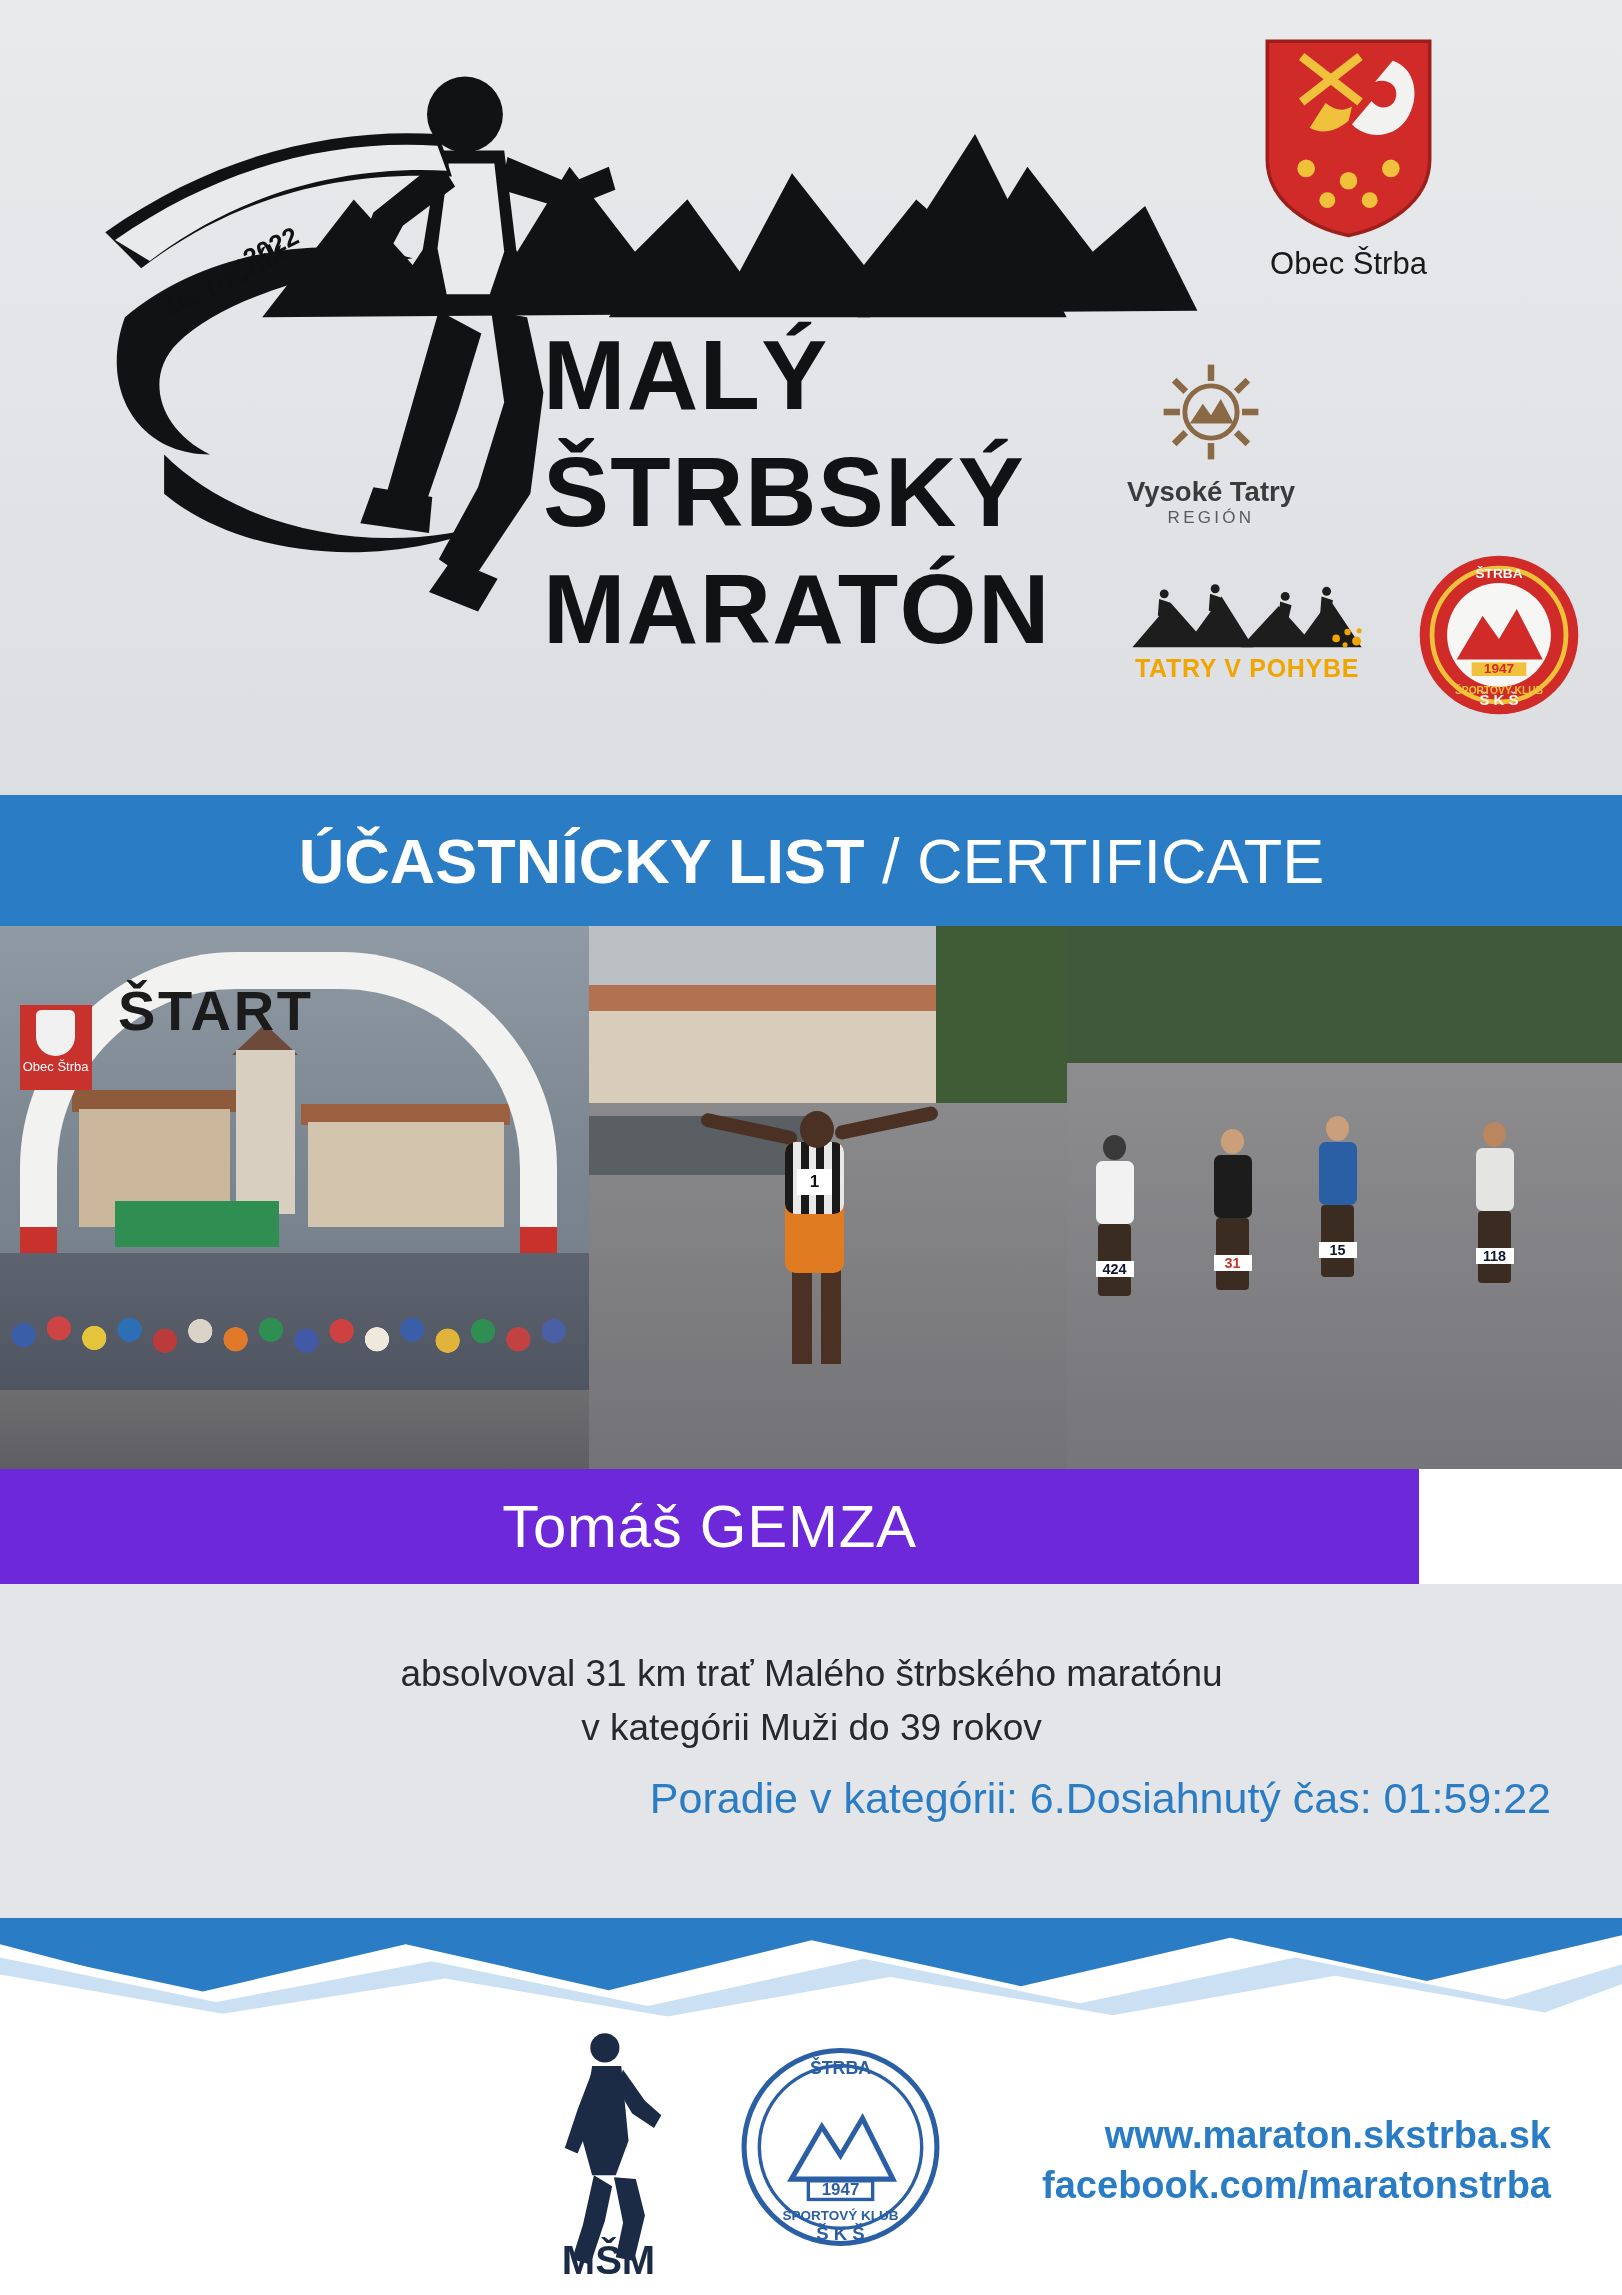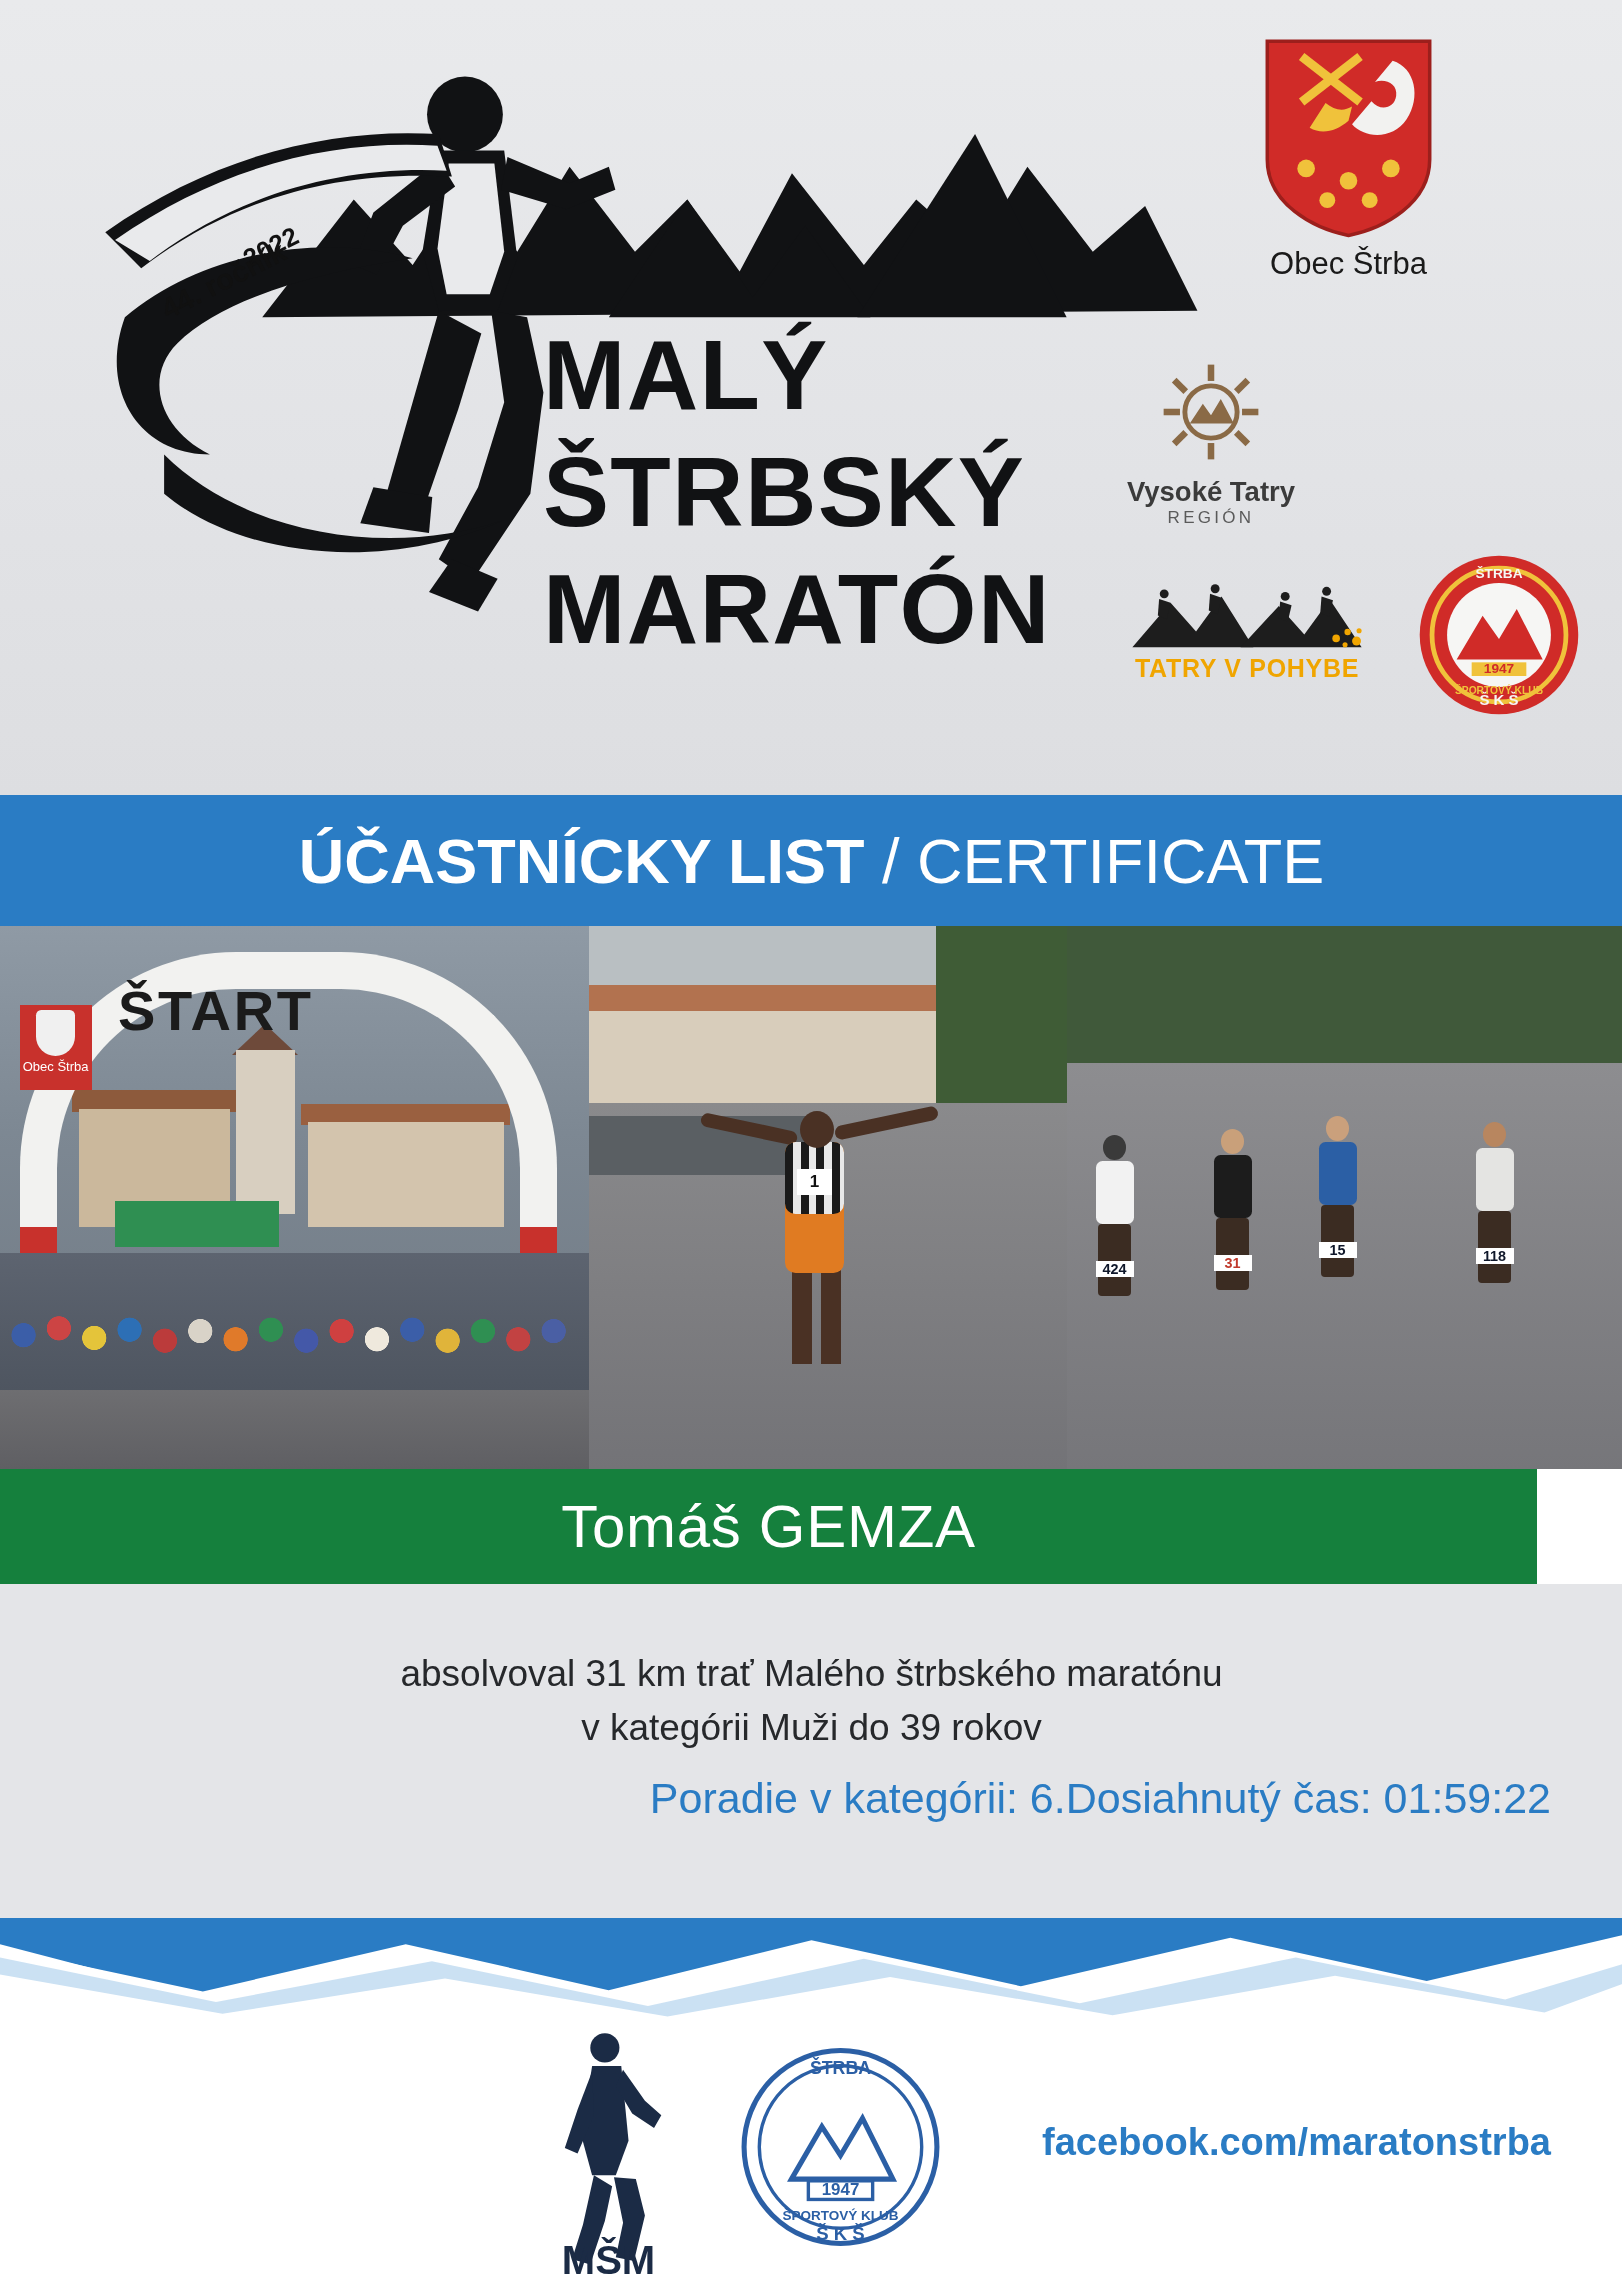--- a/index.html
+++ b/index.html
@@ -299,23 +299,23 @@
     background: linear-gradient(180deg,#8d8d90 0%, #76767a 100%); }
   .p3-runner { position:absolute; width:43px; }
   .p3-head { width:23.6px; height:25px; border-radius:50%; margin:0 auto; }
   .p3-torso { width:38px; height:63px; margin:1.3px auto 0 auto; border-radius:6.5px; }
   .p3-legs { width:33px; height:72px; margin:0 auto; background:#3b2c22; border-radius:3.9px; }
   .p3-bib { font-size:14.4px; font-weight:bold; text-align:center; color:#0f172a; background:#fff; width:38px; margin:-35px auto 0 auto; }
 
   
   .band-name {
     position: relative;
-    width: 1537px;
+    width: 1419px;
     height: 115px;
-    background: #15803d;
+    background: #6d28d9;
     display: flex;
     align-items: center;
     justify-content: center;
   }
   .band-name-text {
     color: #ffffff;
     font-size: 60px;
     letter-spacing: 0.7px;
   }
 
@@ -647,16 +647,17 @@
     <circle cx="120" cy="120" r="96" fill="none" stroke="#2b5fa5" stroke-width="4"></circle>
     <path d="M62 158 L98 96 L120 130 L146 86 L182 158 Z" fill="none" stroke="#2b5fa5" stroke-width="6"></path>
     <rect x="82" y="160" width="76" height="22" fill="none" stroke="#2b5fa5" stroke-width="4"></rect>
     <text x="120" y="177" text-anchor="middle" font-family="Liberation Sans, sans-serif" font-size="20" font-weight="bold" fill="#2b5fa5">1947</text>
     <text x="120" y="34" text-anchor="middle" font-family="Liberation Sans, sans-serif" font-size="21" font-weight="bold" fill="#2b5fa5">ŠTRBA</text>
     <text x="120" y="206" text-anchor="middle" font-family="Liberation Sans, sans-serif" font-size="16" font-weight="bold" fill="#2b5fa5">ŠPORTOVÝ KLUB</text>
     <text x="120" y="230" text-anchor="middle" font-family="Liberation Sans, sans-serif" font-size="22" font-weight="bold" fill="#2b5fa5">Š K Š</text>
   </svg>
 
   <div class="footer-links">
+    <div class="l1">www.maraton.skstrba.sk</div>
     <div class="l2">facebook.com/maratonstrba</div>
   </div>
 </div>
 
 
 </body></html>

